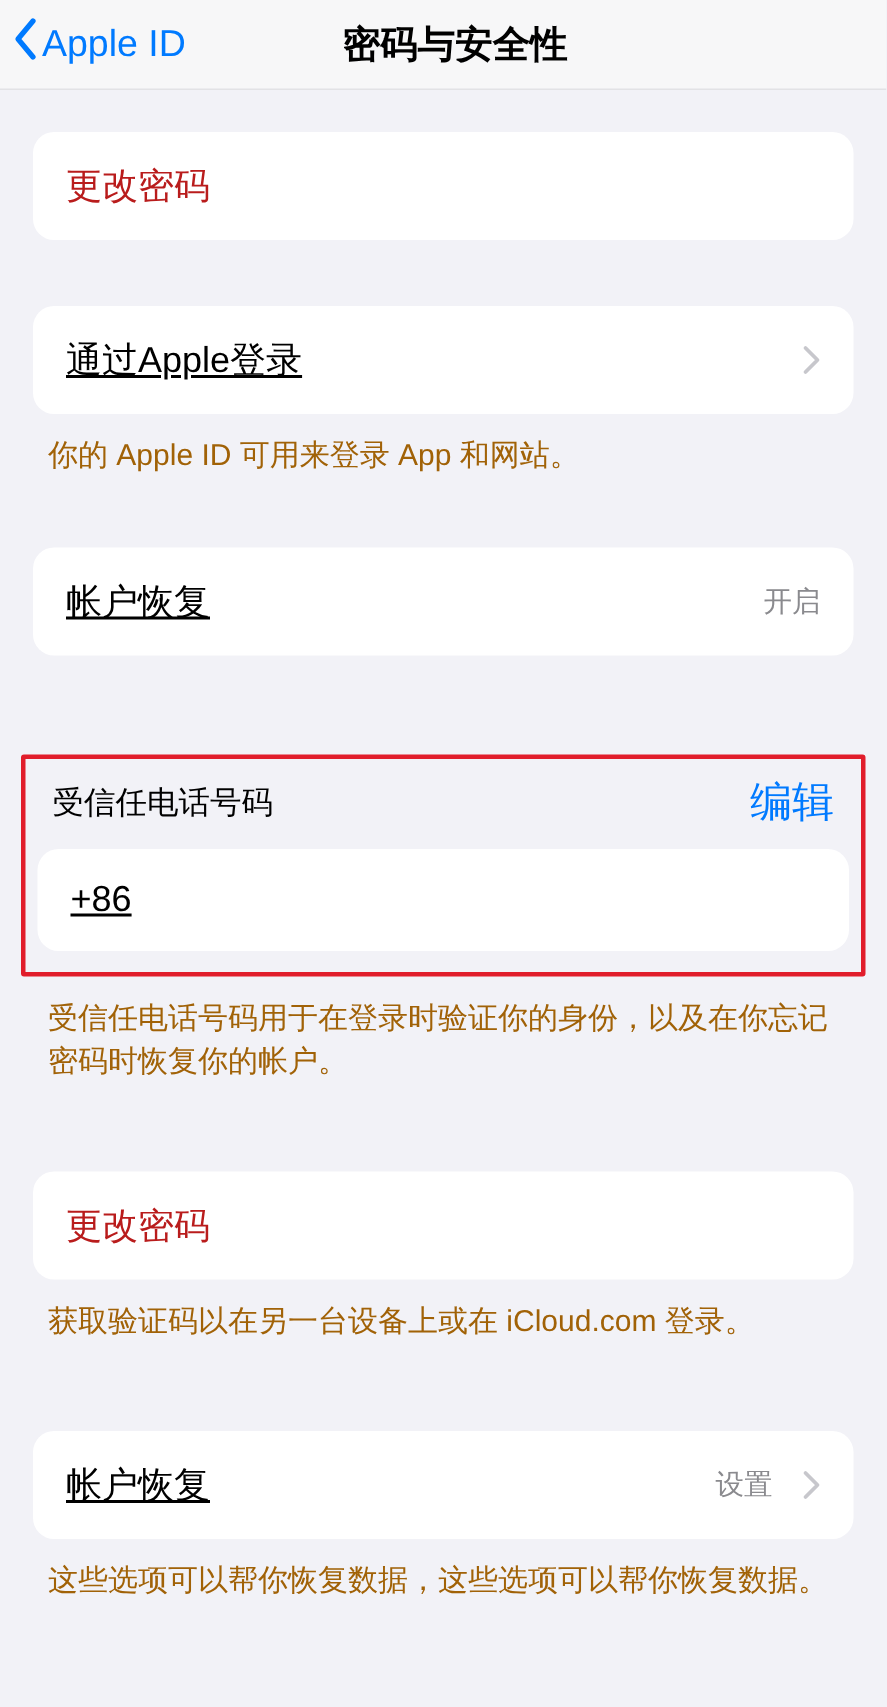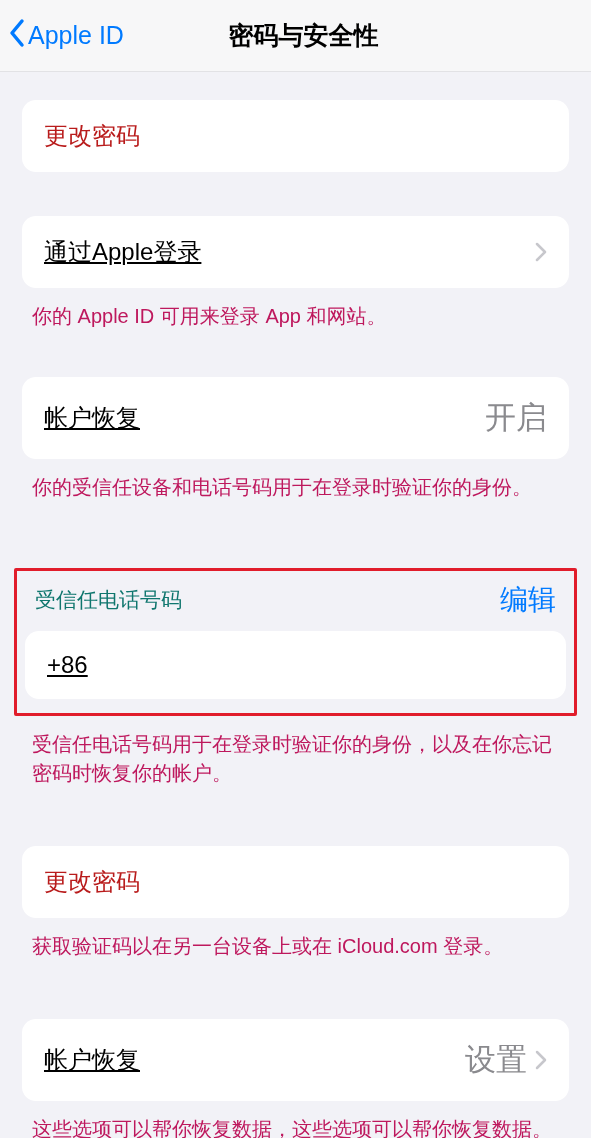--- a/index.html
+++ b/index.html
@@ -4,21 +4,21 @@
   <style>
     * { box-sizing: border-box; margin: 0; padding: 0; }
     html, body {
       width: 591px;
       height: 1138px;
       background: #f2f2f7;
       font-family: -apple-system, "Helvetica Neue", Arial, sans-serif;
       color: #000;
     }
     .nav {
-      height: 72px;
+      height: 60px;
       background: #f7f7f8;
       border-bottom: 1px solid #e2e2e5;
       display: flex;
       align-items: center;
       position: relative;
     }
     .nav-back {
       display: flex;
       align-items: center;
       gap: 2px;
@@ -47,42 +47,42 @@
       background: #fff;
       border-radius: 14px;
       padding: 20px 22px;
       font-size: 24px;
       display: flex;
       align-items: center;
       justify-content: space-between;
     }
     .cell-link { color: #b91c1c; }
     .cell-label { color: #000; text-decoration: underline; }
-    .cell-value { color: #8a8a8e; font-size: 31px; }
-    .cell-value-with-chev { display: flex; align-items: center; gap: 8px; }
+    .cell-value { color: #8a8a8e; font-size: 19px; }
+    .cell-value-with-chev { display: flex; align-items: center; gap: 20px; }
     .chevron-right {
       color: #c7c7cc;
       font-size: 20px;
     }
     .chevron-right svg { display:block; }
 
     .footer-text {
-      color: #be185d;
+      color: #a16207;
       font-size: 20px;
       line-height: 1.45;
       padding: 14px 10px 0 10px;
     }
 
     .section-header-row {
       display: flex;
       align-items: center;
       justify-content: space-between;
       padding: 0 10px 12px 10px;
     }
-    .section-header-label { color: #0f766e; font-size: 21px; }
+    .section-header-label { color: #000000; font-size: 21px; }
     .section-header-action { color: #007aff; font-size: 28px; }
 
     .highlight-box {
       border: 3px solid #e11d2b;
       border-radius: 2px;
       padding: 10px 8px 14px 8px;
       margin: 0 -8px;
     }
 
     .group-spacer-lg { margin-top: 66px; }
@@ -122,21 +122,20 @@
       </span>
     </div>
     <div class="footer-text">你的 Apple ID 可用来登录 App 和网站。</div>
   </div>
 
   <div class="group group-spacer-md">
     <div class="cell">
       <span class="cell-label">帐户恢复</span>
       <span class="cell-value">开启</span>
     </div>
-    <div class="footer-text">你的受信任设备和电话号码用于在登录时验证你的身份。</div>
   </div>
 
   <div class="group group-spacer-lg">
     <div class="highlight-box">
       <div class="section-header-row">
         <span class="section-header-label">受信任电话号码</span>
         <span class="section-header-action">编辑</span>
       </div>
       <div class="cell" style="border-radius:14px;">
         <span class="cell-label">+86</span>

